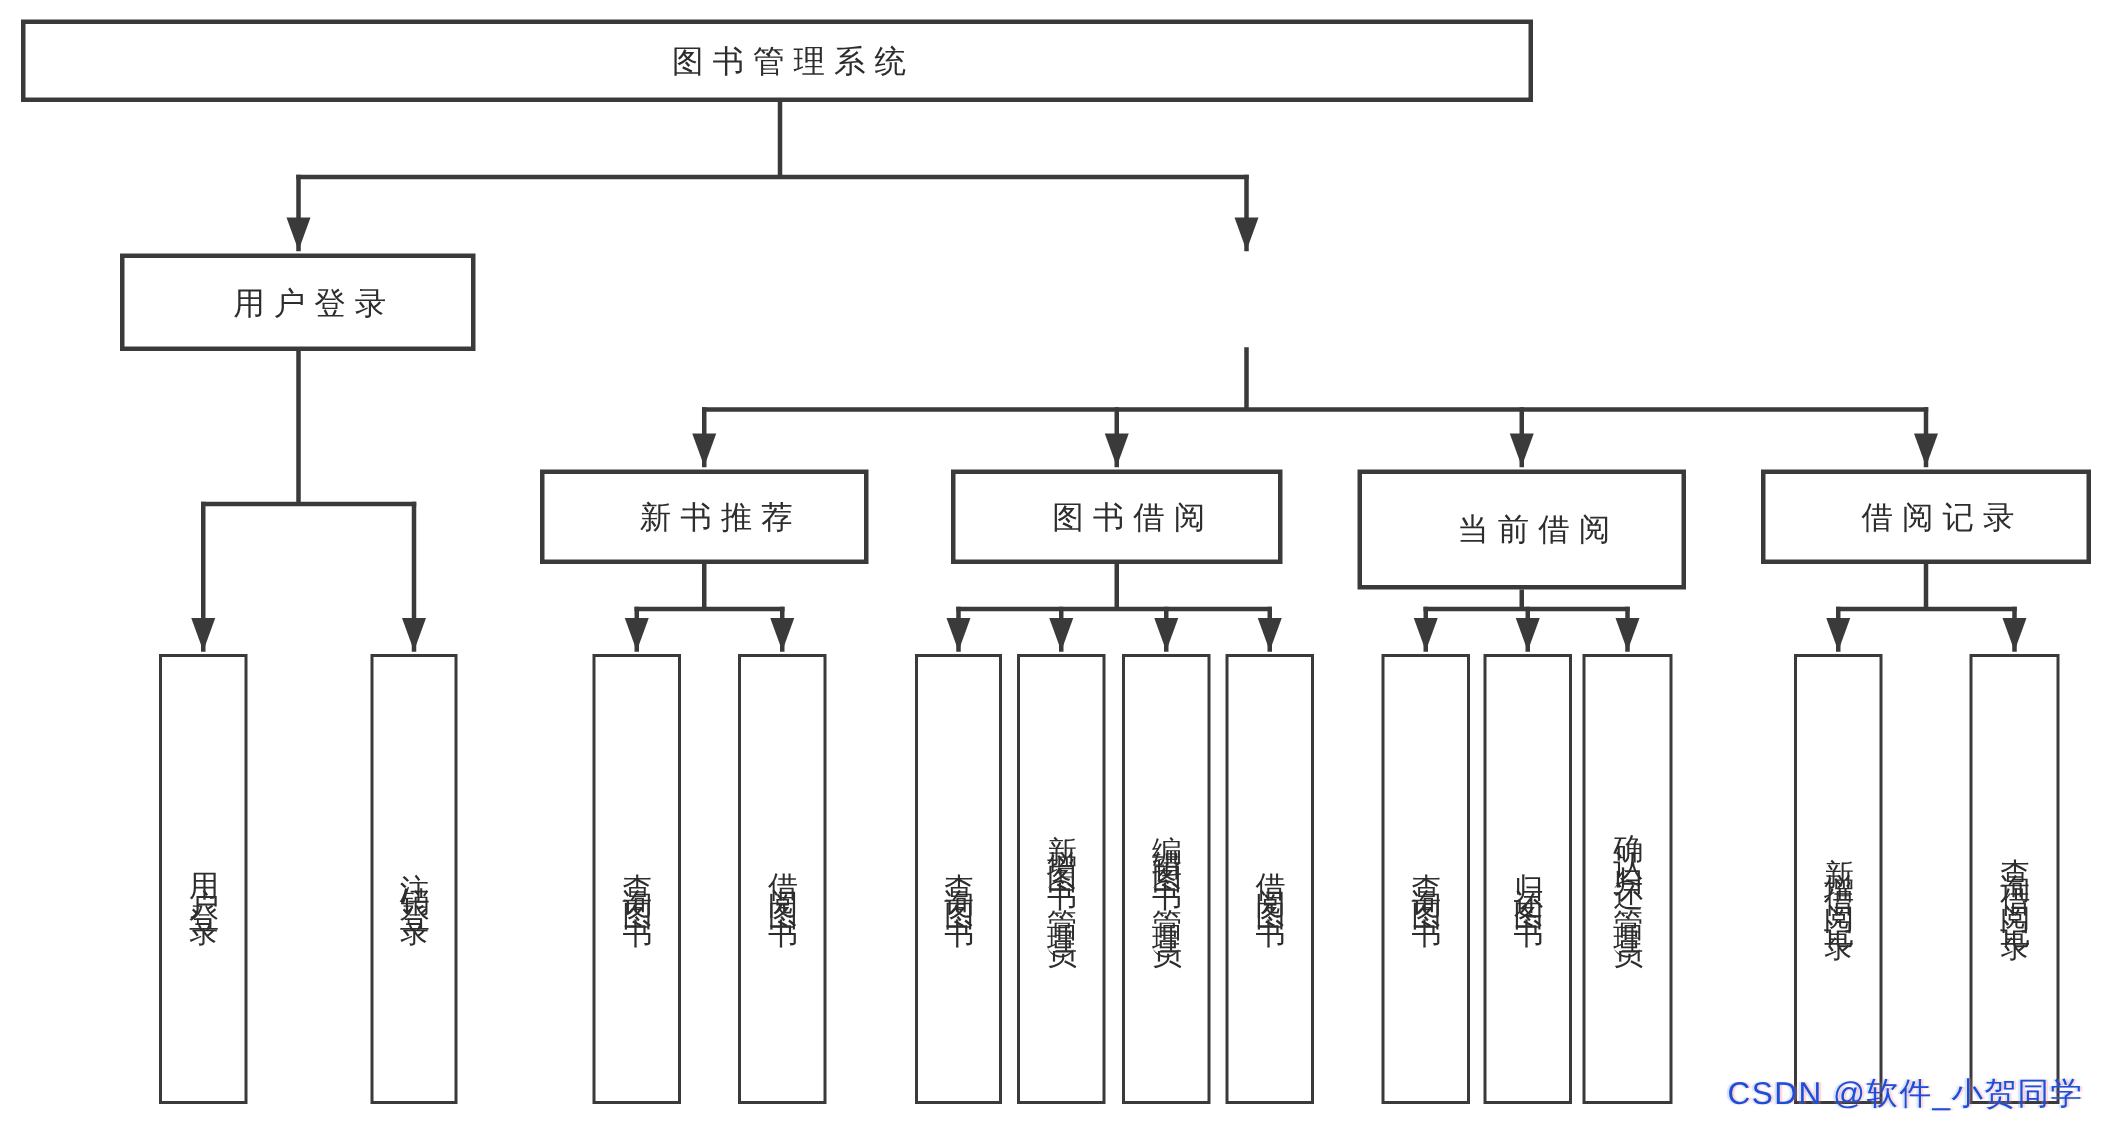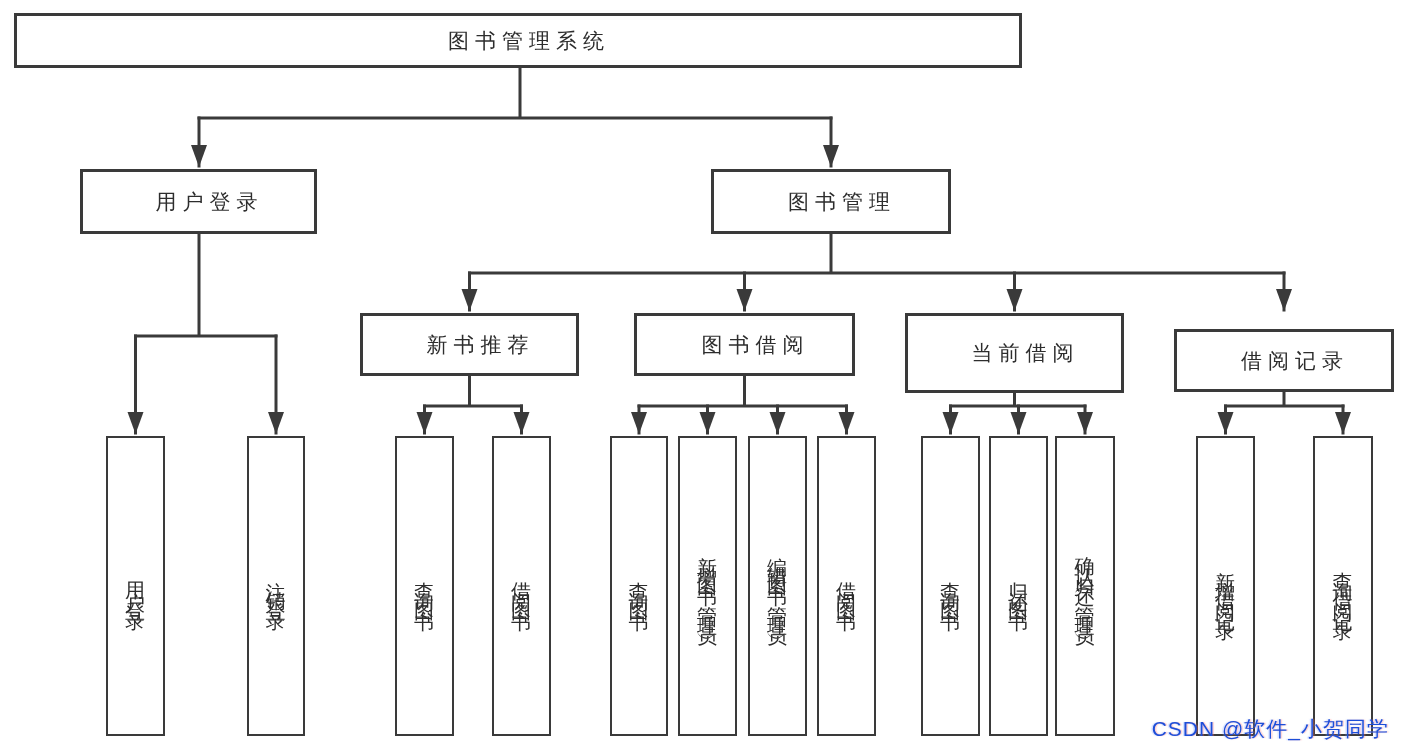--- a/index.html
+++ b/index.html
@@ -120,34 +120,31 @@
     </g>
   </svg>
 
   <div class="box" style="left:14px; top:13px; width:1008px; height:55px;">
     <span>图书管理系统</span>
   </div>
 
   <div class="box" style="left:80px; top:169px; width:237px; height:65px;">
     <span>用户登录</span>
   </div>
-  <div class="box" style="left:711px; top:169px; width:240px; height:65px;">
-    <span>图书管理</span>
-  </div>
 
   <div class="box" style="left:360px; top:313px; width:219px; height:63px;">
     <span>新书推荐</span>
   </div>
   <div class="box" style="left:634px; top:313px; width:221px; height:63px;">
     <span>图书借阅</span>
   </div>
   <div class="box" style="left:905px; top:313px; width:219px; height:80px;">
     <span>当前借阅</span>
   </div>
-  <div class="box" style="left:1174px; top:313px; width:220px; height:63px;margin-top:16px;">
+  <div class="box" style="left:1174px; top:313px; width:220px; height:63px;">
     <span>借阅记录</span>
   </div>
 
   <div class="box leaf" style="left:106px; top:436px; width:59px; height:300px;">
     <span class="vtext">用户登录</span>
   </div>
   <div class="box leaf" style="left:247px; top:436px; width:58px; height:300px;">
     <span class="vtext">注销登录</span>
   </div>
 

